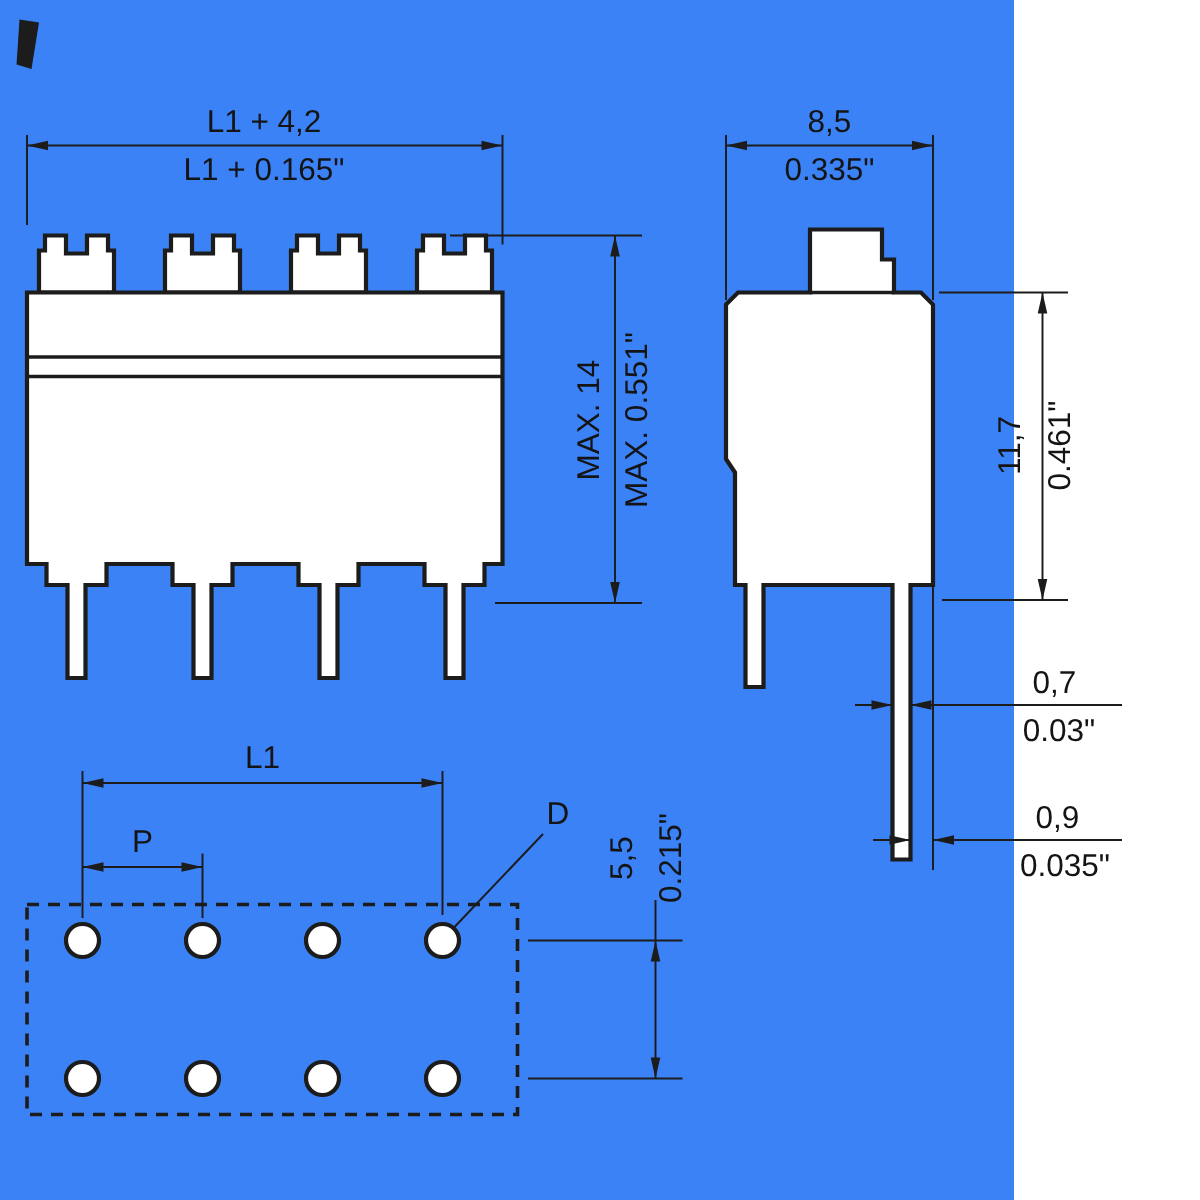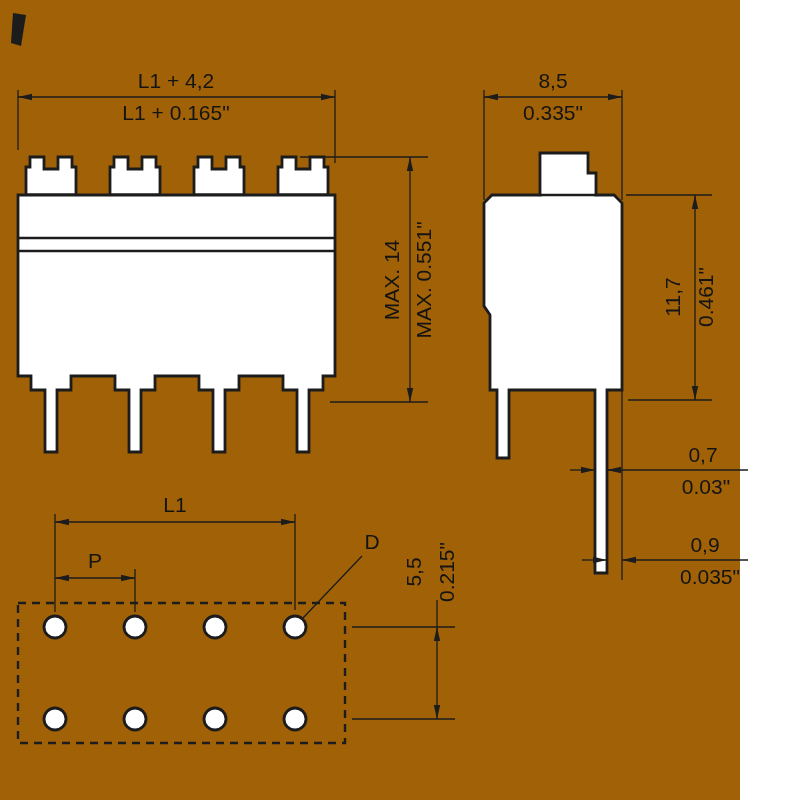--- a/index.html
+++ b/index.html
@@ -1,17 +1,17 @@
 <!DOCTYPE html>
 <html><head>
 <meta charset="utf-8">
 <style>
   html,body{margin:0;padding:0;background:#ffffff;}
   body{width:800px;height:800px;overflow:hidden;}
-  .canvas{position:relative;width:740px;height:800px;background:#a16207;}
+  .canvas{position:relative;width:676px;height:800px;background:#3b82f6;}
   svg{display:block;}
   .outline{fill:#ffffff;stroke:#1c1c1c;stroke-width:2.8;stroke-linejoin:miter;}
   .seam{fill:none;stroke:#1c1c1c;stroke-width:2.4;}
   .thin{stroke:#1c1c1c;stroke-width:1.3;fill:none;}
   .ah{fill:#1c1c1c;stroke:none;}
   .dashed{fill:none;stroke:#1c1c1c;stroke-width:2.4;stroke-dasharray:8 6;}
   .hole{fill:#ffffff;stroke:#1c1c1c;stroke-width:2.8;}
   .dim-text{font-family:"Liberation Sans","DejaVu Sans",sans-serif;font-size:21px;fill:#141414;}
   .artifact{fill:#1c1c1c;}
 </style>

